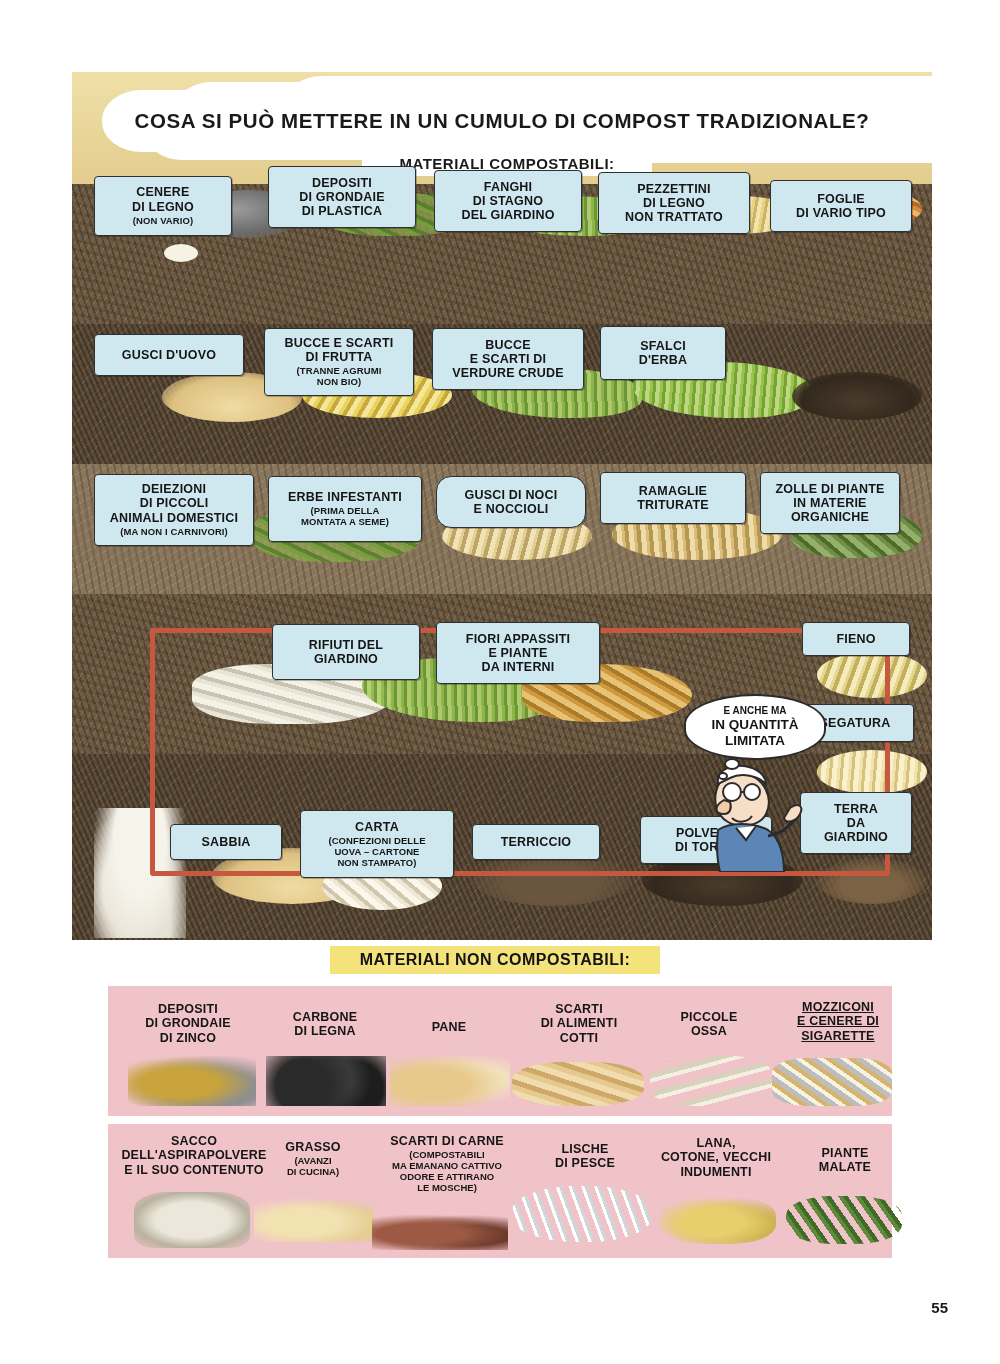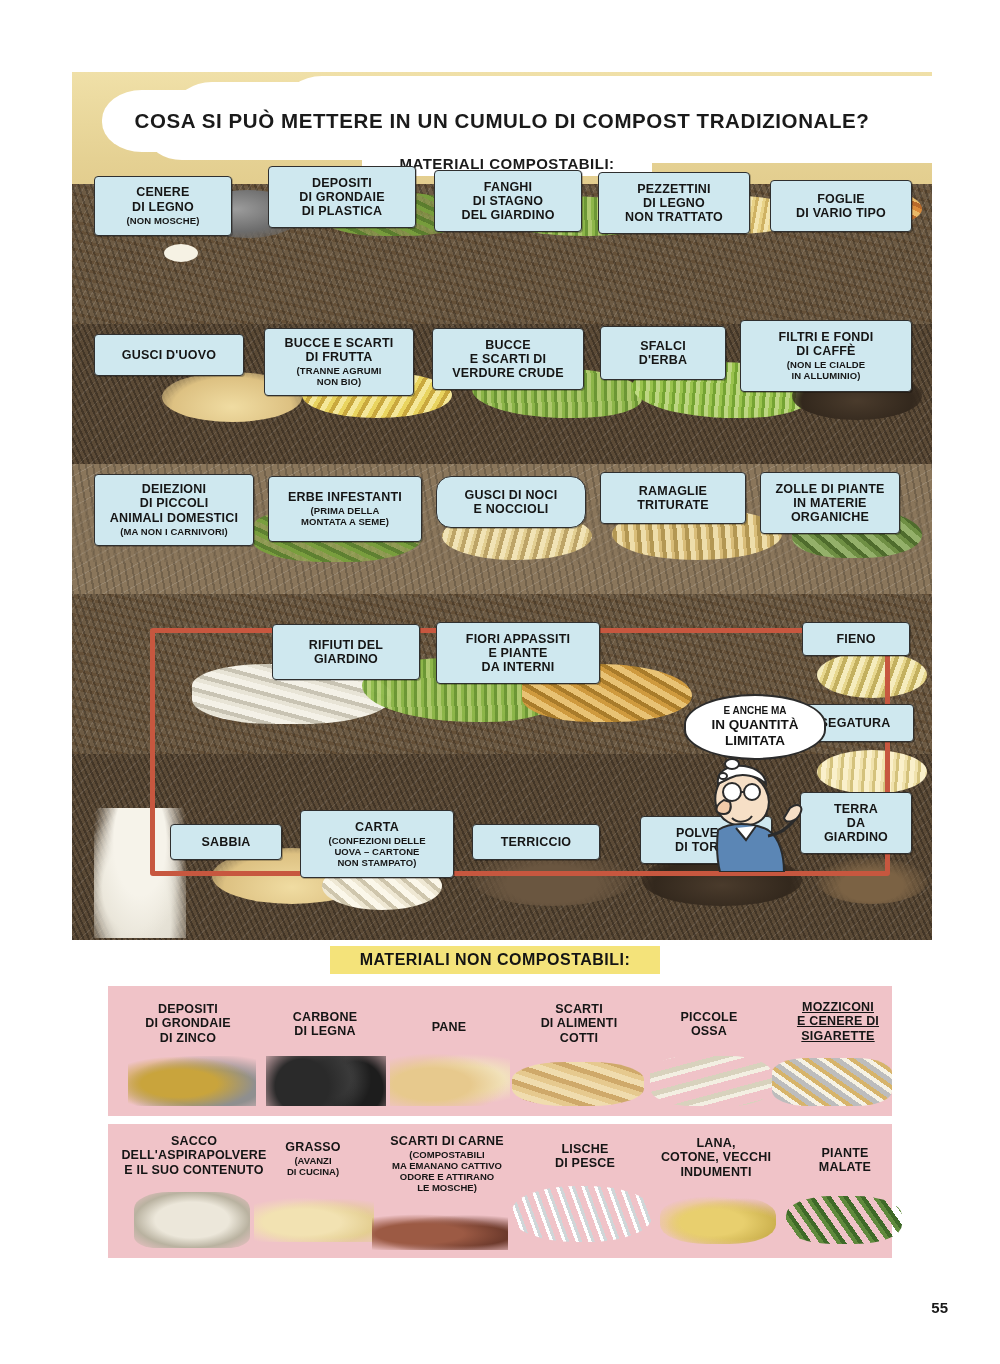--- a/index.html
+++ b/index.html
@@ -269,21 +269,21 @@
 
   <div id="redframe"></div>
 
   <div id="title-cloud"></div>
   <div id="title-text">COSA SI PUÒ METTERE IN UN CUMULO DI COMPOST TRADIZIONALE?</div>
 
   <div id="sub-banner">MATERIALI COMPOSTABILI:</div>
 
   <div class="lbl" style="left:22px;top:104px;width:138px;height:60px;">
     <span class="t">CENERE<br>DI LEGNO</span>
-    <span class="s">(NON MOSCHE)</span>
+    <span class="s">(NON VARIO)</span>
   </div>
   <div class="lbl" style="left:196px;top:94px;width:148px;height:62px;">
     <span class="t">DEPOSITI<br>DI GRONDAIE<br>DI PLASTICA</span>
   </div>
   <div class="lbl" style="left:362px;top:98px;width:148px;height:62px;">
     <span class="t">FANGHI<br>DI STAGNO<br>DEL GIARDINO</span>
   </div>
   <div class="lbl" style="left:526px;top:100px;width:152px;height:62px;">
     <span class="t">PEZZETTINI<br>DI LEGNO<br>NON TRATTATO</span>
   </div>
@@ -296,24 +296,20 @@
     <span class="s">(TRANNE AGRUMI<br>NON BIO)</span>
   </div>
   <div class="lbl" style="left:22px;top:262px;width:150px;height:42px;">
     <span class="t">GUSCI D'UOVO</span>
   </div>
   <div class="lbl" style="left:360px;top:256px;width:152px;height:62px;">
     <span class="t">BUCCE<br>E SCARTI DI<br>VERDURE CRUDE</span>
   </div>
   <div class="lbl" style="left:528px;top:254px;width:126px;height:54px;">
     <span class="t">SFALCI<br>D'ERBA</span>
-  </div>
-  <div class="lbl" style="left:668px;top:248px;width:172px;height:72px;">
-    <span class="t">FILTRI E FONDI<br>DI CAFFÈ</span>
-    <span class="s">(NON LE CIALDE<br>IN ALLUMINIO)</span>
   </div>
 
   <div class="lbl" style="left:22px;top:402px;width:160px;height:72px;">
     <span class="t">DEIEZIONI<br>DI PICCOLI<br>ANIMALI DOMESTICI</span>
     <span class="s">(MA NON I CARNIVORI)</span>
   </div>
   <div class="lbl" style="left:196px;top:404px;width:154px;height:66px;">
     <span class="t">ERBE INFESTANTI</span>
     <span class="s">(PRIMA DELLA<br>MONTATA A SEME)</span>
   </div>

